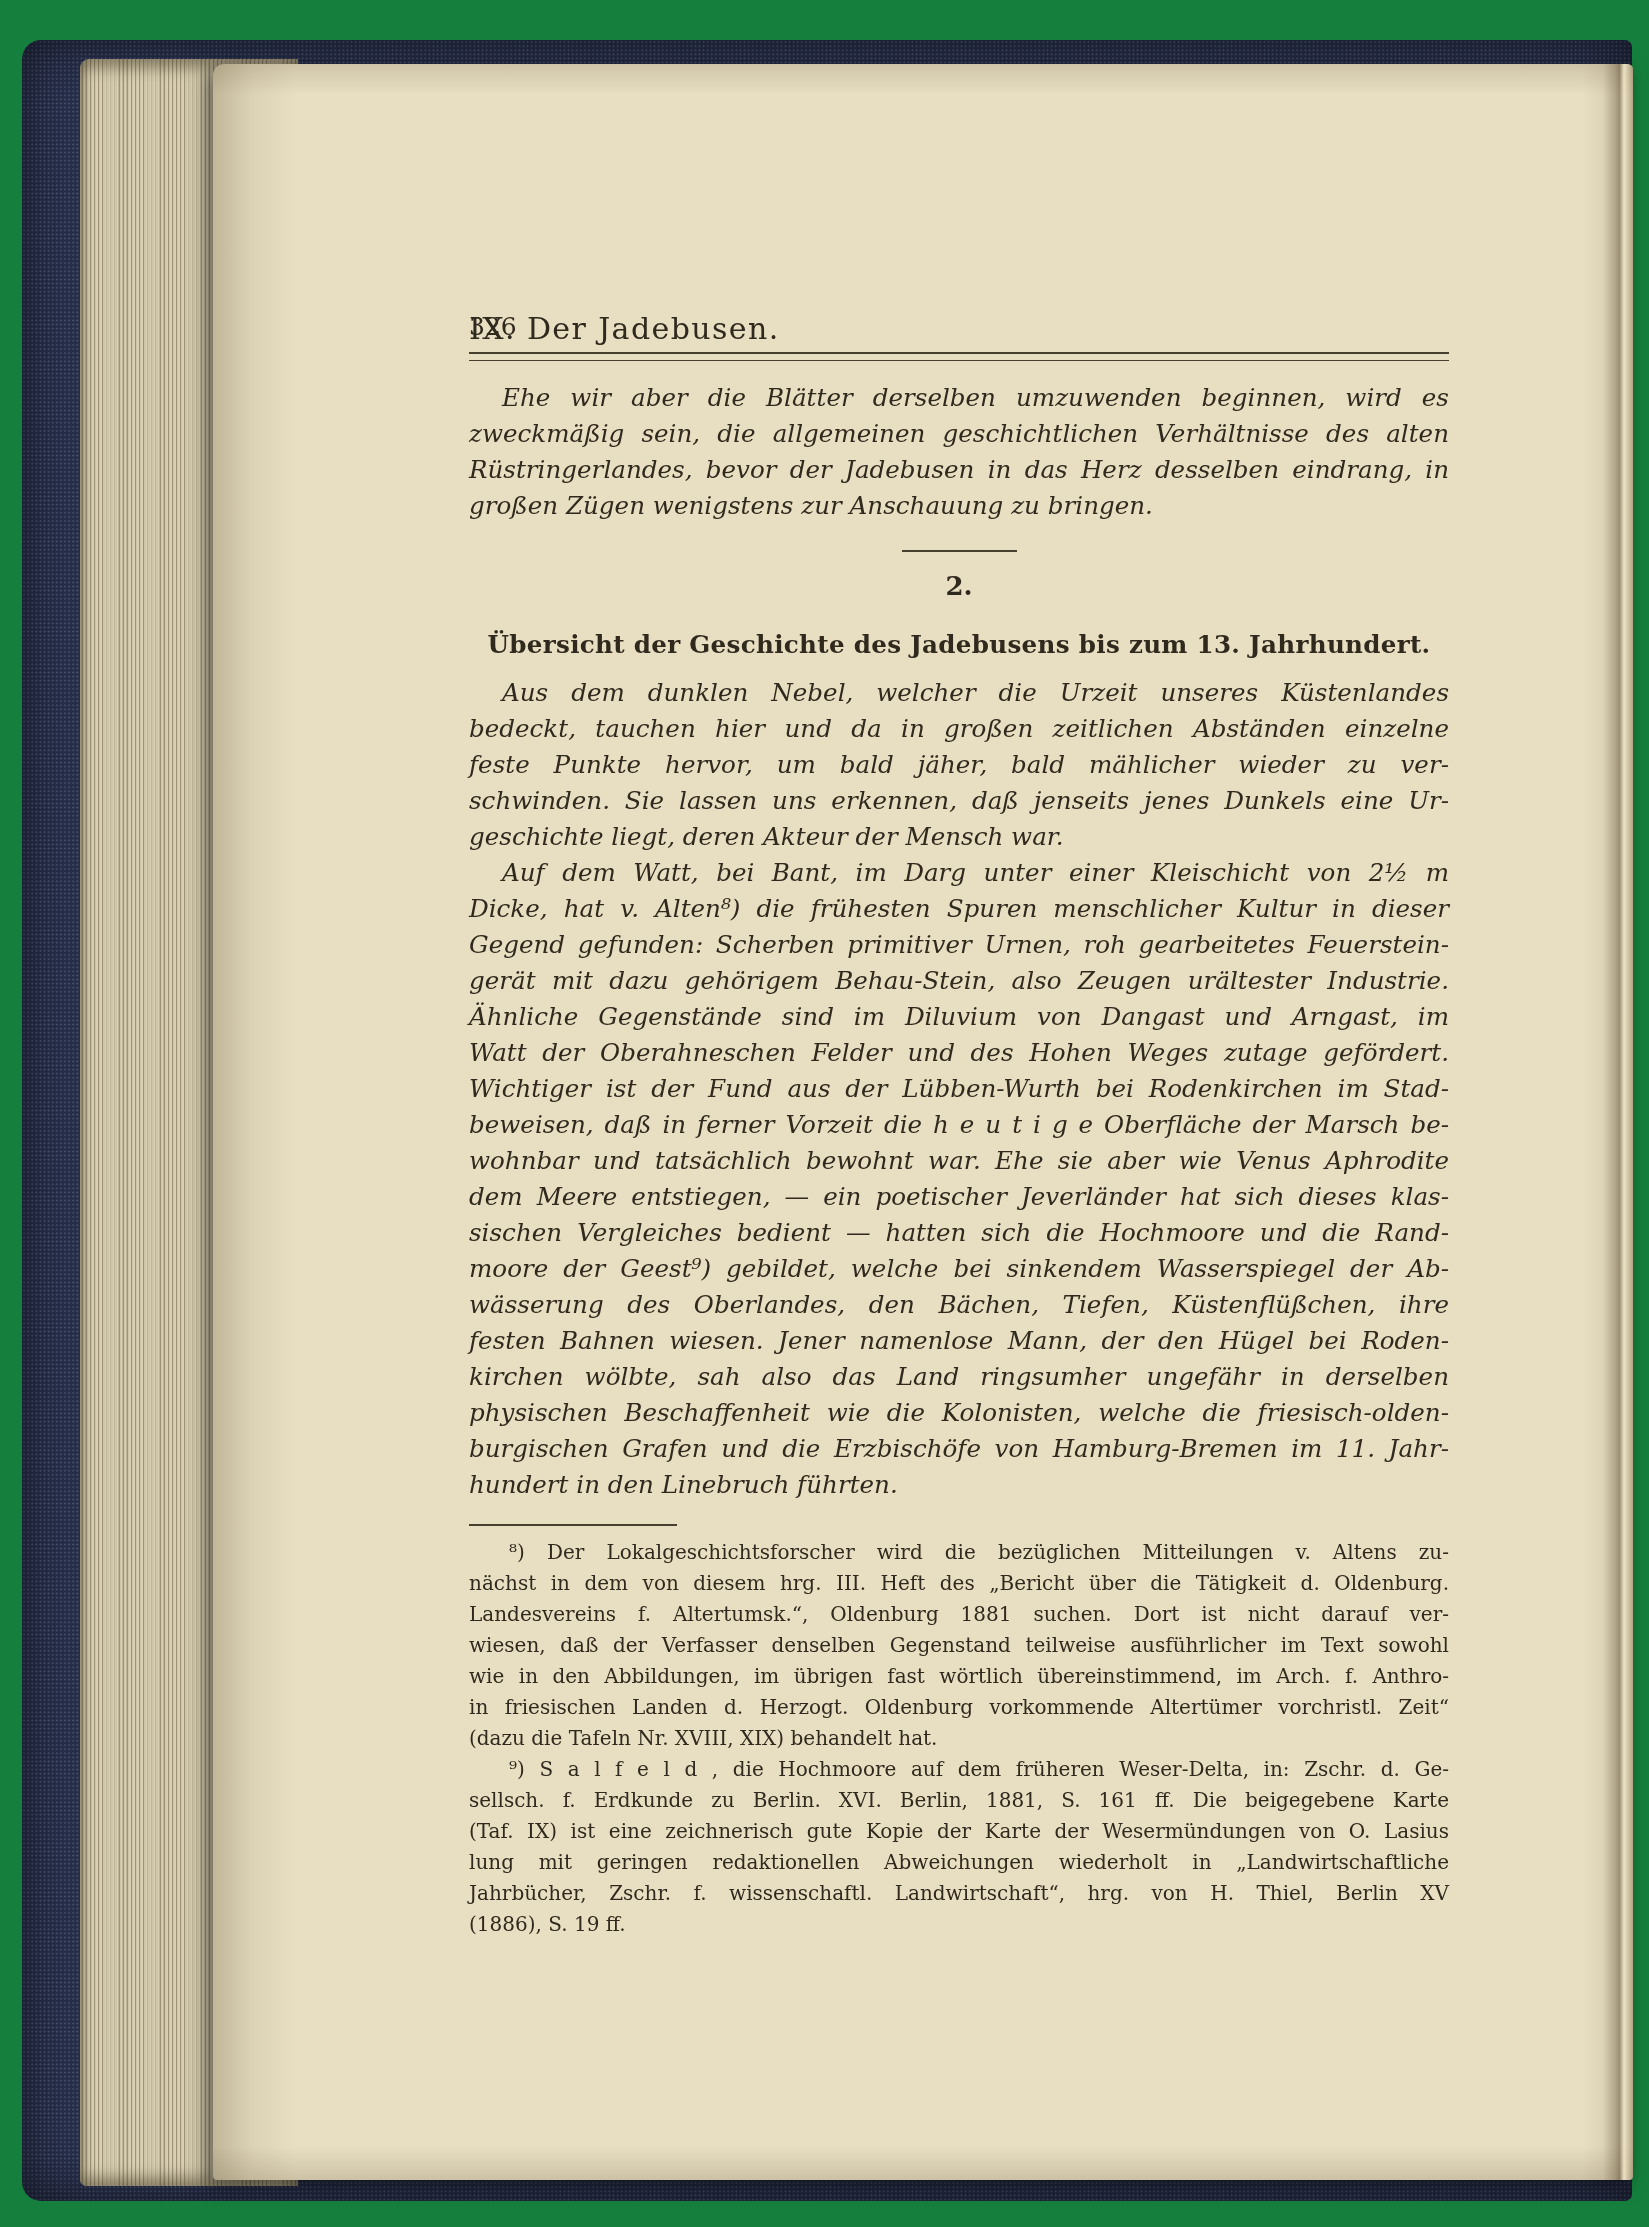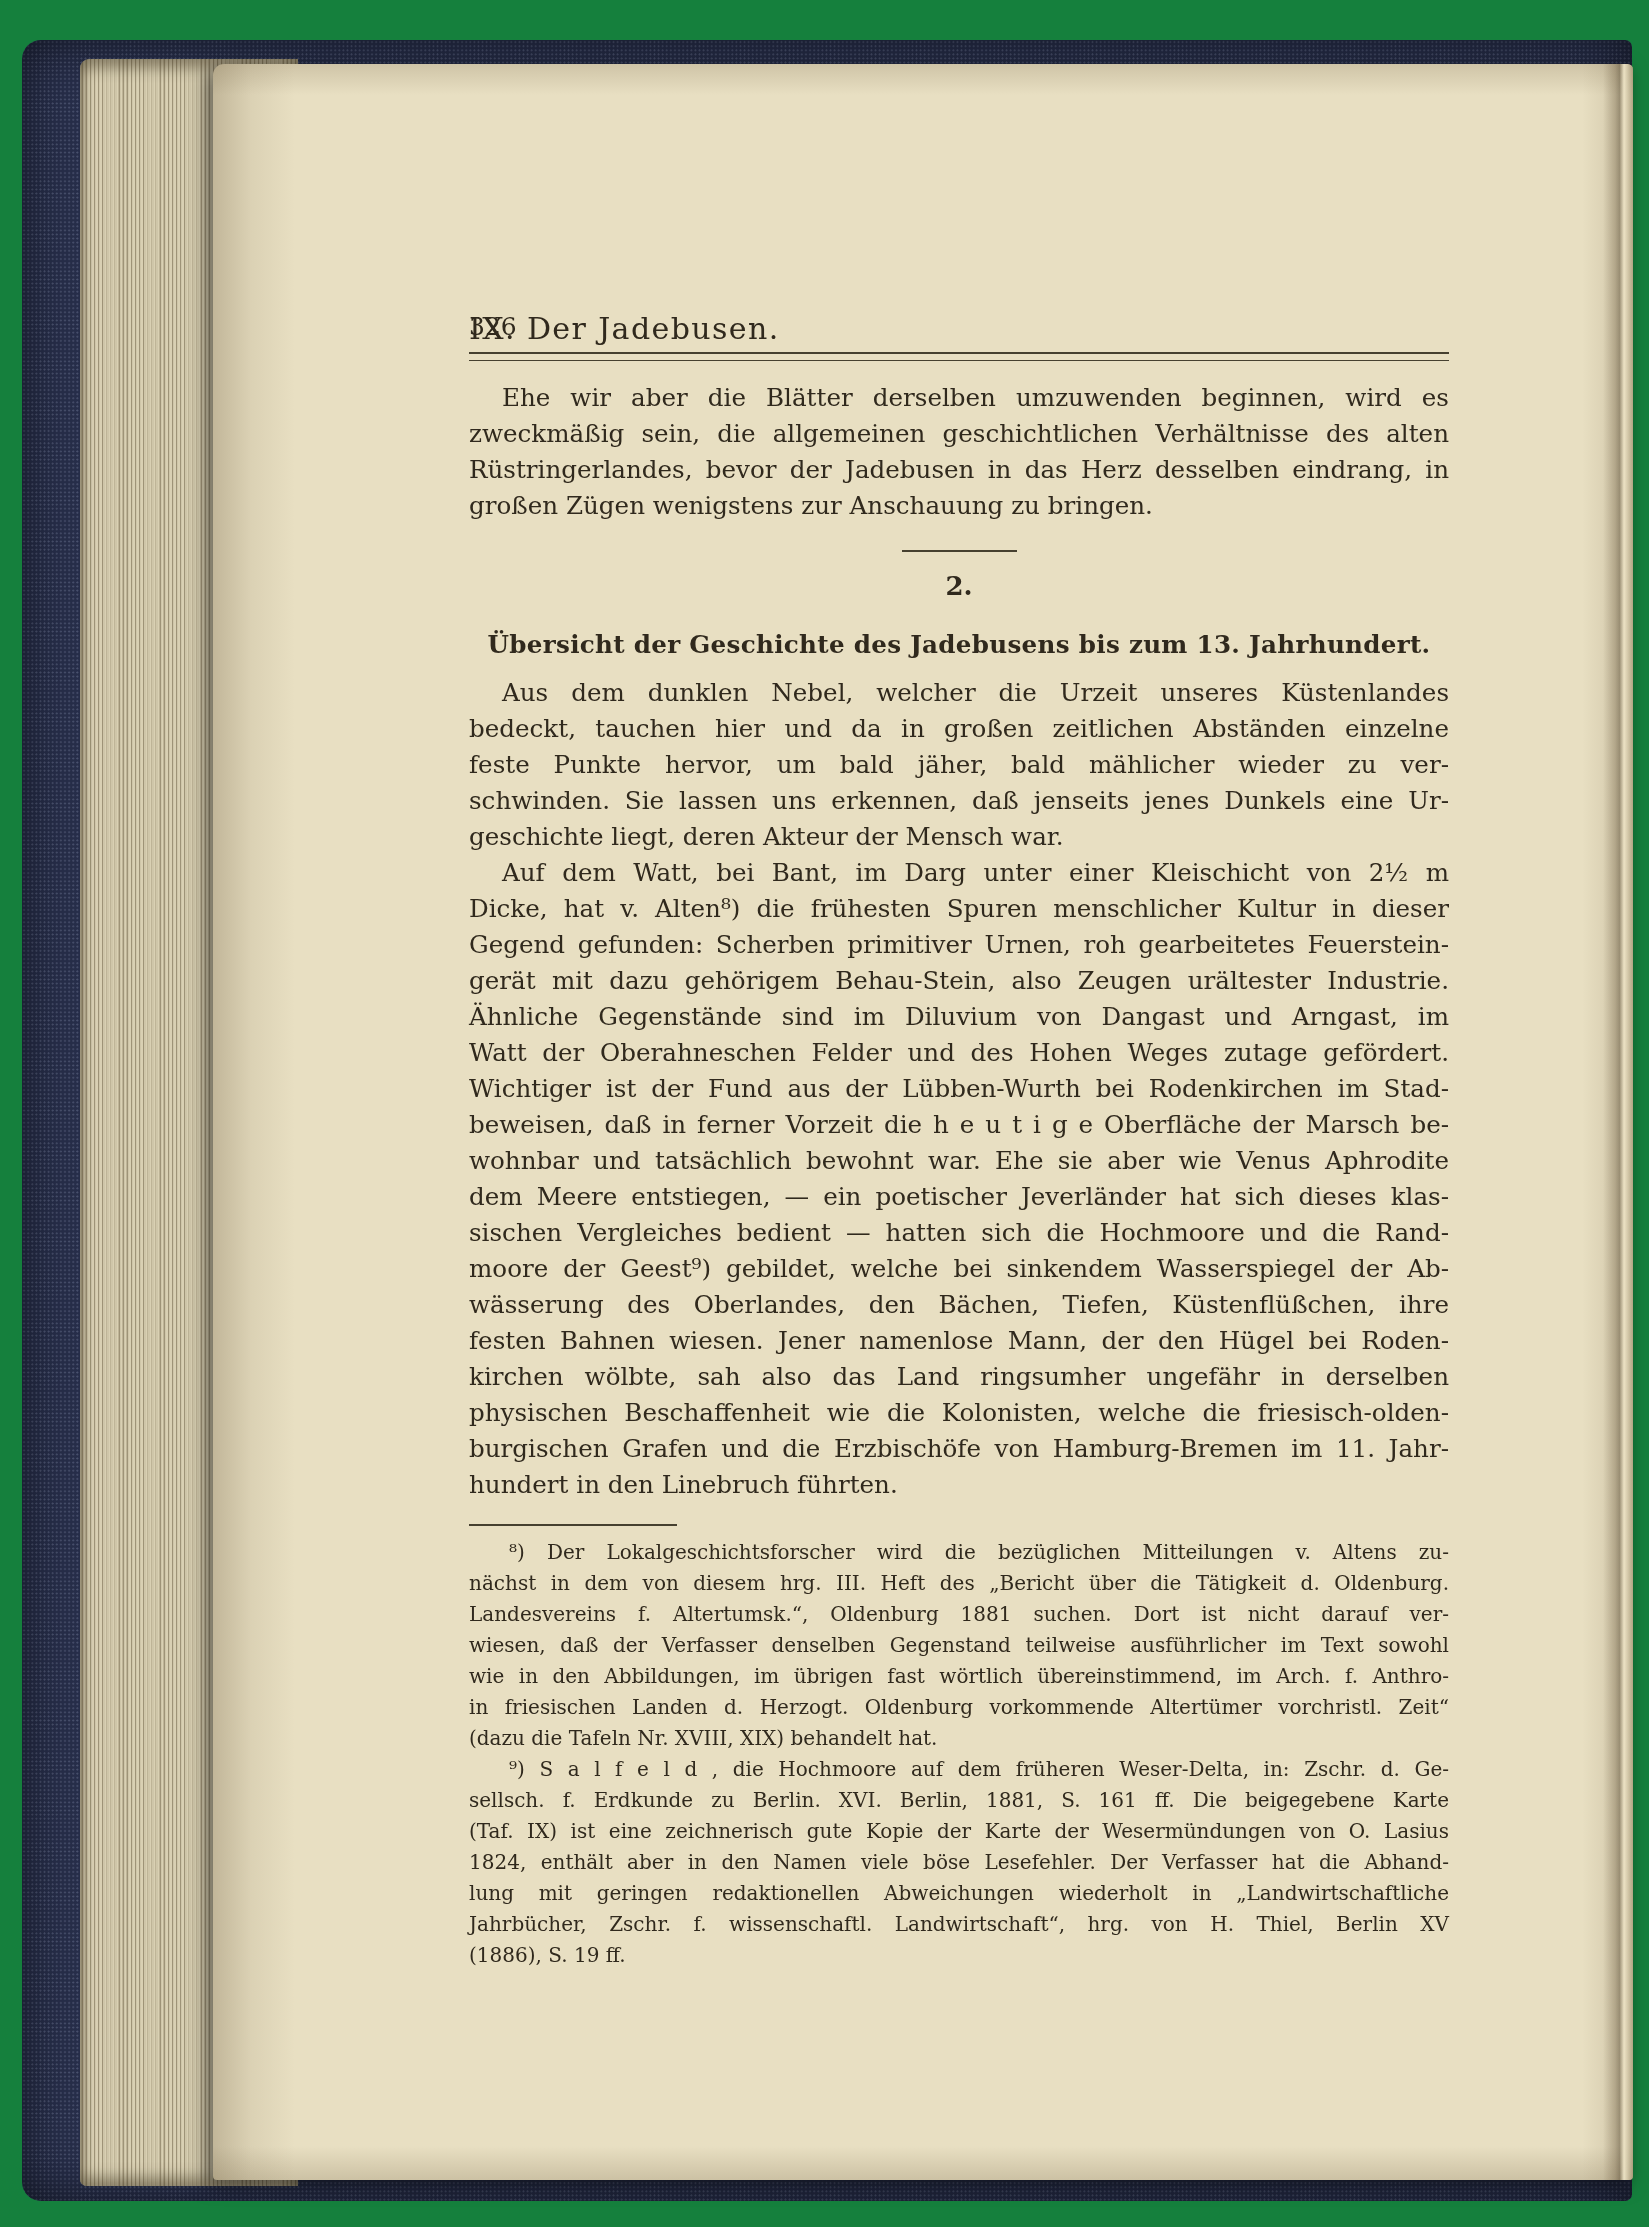--- a/index.html
+++ b/index.html
@@ -32,21 +32,21 @@
   .fold{position:absolute;right:0;top:0;width:30px;height:100%;
         background:linear-gradient(90deg, rgba(0,0,0,0) 0, rgba(90,72,45,.28) 40%,
                    rgba(60,46,24,.38) 55%, rgba(238,228,198,.95) 70%, rgba(150,135,100,.5) 100%);
         border-radius:0 5.5px 4.1px 0;}
   
   .content{position:absolute;left:256px;top:247px;width:980px;color:#30291d;}
   .pagehead{position:relative;height:33px;}
   .pagenum{position:absolute;left:0;top:1.4px;font-size:25px;}
   .running{display:block;text-align:left;font-size:30px;letter-spacing:1.4px;}
   .dblrule{margin-top:8.2px;height:6.1px;border-top:2px solid #46402f;border-bottom:1.4px solid #46402f;}
-  .para{margin:0;}
+  .para{margin:0;font-style:italic;}
   .para.first{margin-top:19px;}
   .line{font-size:24.6px;line-height:36px;text-align:justify;text-align-last:justify;white-space:nowrap;}
   .line.last{text-align:center;text-align-last:left;}
   .line.indent{padding-left:33px;}
   .centerrule{margin:26px auto 0 auto;width:115px;border-top:2px solid #46402f;height:0;}
   .secnum{margin-top:17.7px;text-align:center;font-size:26px;font-weight:bold;line-height:33px;}
   .heading{margin:24.6px 0 0 0;text-align:center;font-size:24.6px;font-weight:bold;line-height:34px;
            letter-spacing:0.3px;}
   .p2{margin-top:13.6px;}
   .fnrule{margin:20.5px 0 11px 0;width:208px;border-top:2px solid #46402f;height:0;}
@@ -119,21 +119,20 @@
         <div class="line">wiesen, daß der Verfasser denselben Gegenstand teilweise ausführlicher im Text sowohl</div>
         <div class="line">wie in den Abbildungen, im übrigen fast wörtlich übereinstimmend, im Arch. f. Anthro-</div>
         <div class="line">in friesischen Landen d. Herzogt. Oldenburg vorkommende Altertümer vorchristl. Zeit“</div>
         <div class="line last">(dazu die Tafeln Nr. XVIII, XIX) behandelt hat.</div>
       </div>
 
       <div class="fn">
         <div class="line indent">⁹) S a l f e l d ,  die Hochmoore auf dem früheren Weser-Delta, in: Zschr. d. Ge-</div>
         <div class="line">sellsch. f. Erdkunde zu Berlin.  XVI. Berlin, 1881, S. 161 ff.  Die beigegebene Karte</div>
         <div class="line">(Taf. IX) ist eine zeichnerisch gute Kopie der Karte der Wesermündungen von O. Lasius</div>
-        <div class="line">1824, enthält aber in den Namen viele böse Lesefehler.  Der Verfasser hat die Abhand-</div>
         <div class="line">lung mit geringen redaktionellen Abweichungen wiederholt in „Landwirtschaftliche</div>
         <div class="line">Jahrbücher, Zschr. f. wissenschaftl. Landwirtschaft“, hrg. von H. Thiel, Berlin XV</div>
         <div class="line last">(1886), S. 19 ff.</div>
       </div>
 
     </div>
   </div>
 </div>
 
 

